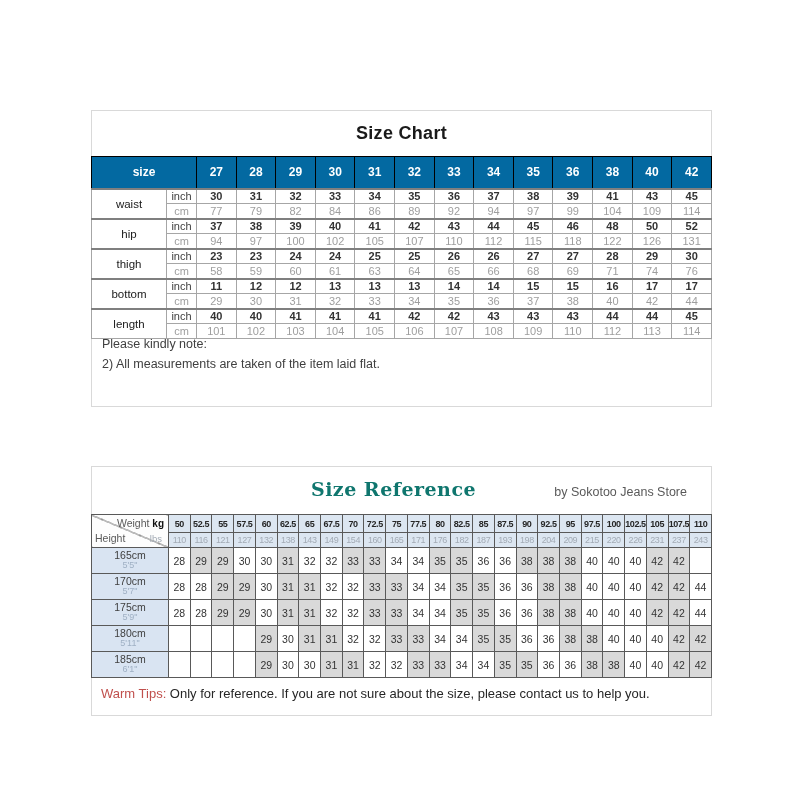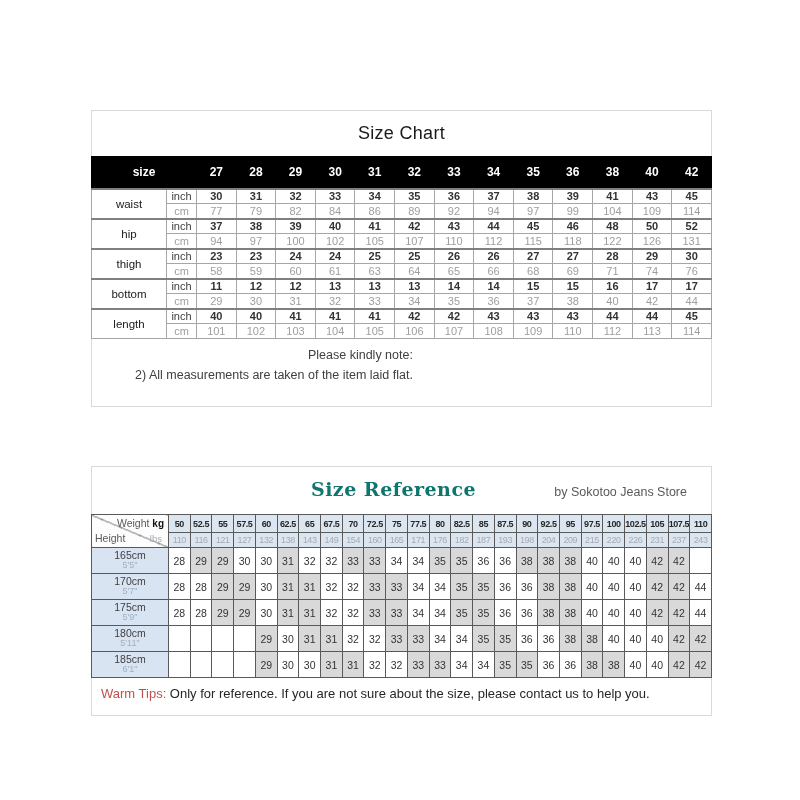--- a/index.html
+++ b/index.html
@@ -6,37 +6,37 @@
   html,body { width: 800px; height: 800px; background: #fff;
     font-family: "Liberation Sans", "DejaVu Sans", sans-serif; }
   .canvas { position: relative; width: 800px; height: 800px; background: #fff; overflow: hidden; }
 
   .panel { position: absolute; border: 1px solid #d9d9d9; background: #fff; }
   #panel1 { left: 91px; top: 110px; width: 621px; height: 297px; }
   #panel2 { left: 91px; top: 466px; width: 621px; height: 250px; }
 
   
   .t1-title { position: absolute; left: 0; right: 0; top: 12px; text-align: center;
-    font-size: 18px; font-weight: normal; color: #1a1a1a; letter-spacing: 0.3px; }
+    font-size: 18px; font-weight: bold; color: #1a1a1a; letter-spacing: 0.3px; }
   table { border-collapse: collapse; table-layout: fixed; }
   .t1 { position: absolute; left: -1px; top: 45px; width: 621px; }
   .t1 th, .t1 td { border: 1px solid #a6a6a6; text-align: center; vertical-align: middle;
     overflow: hidden; white-space: nowrap; padding: 0; }
-  .t1 thead th { background: #000000; color: #fff; font-size: 12px; font-weight: bold;
+  .t1 thead th { background: #0369a1; color: #fff; font-size: 12px; font-weight: bold;
     height: 32px; border-color: #000; }
   .t1 td { height: 15px; font-size: 11px; }
   .t1 .mlabel { font-weight: normal; color: #1a1a1a; font-size: 11.5px; }
   .t1 .unit-inch { color: #404040; font-size: 11px; }
   .t1 .unit-cm { color: #9e9e9e; font-size: 11px; }
   .t1 .v-inch { color: #333; font-weight: bold; }
   .t1 .v-cm { color: #9e9e9e; }
   .t1 tr.group-start td { border-top: 2px solid #7f7f7f; }
   .t1 tr.cm-row td { border-top: 1px solid #d6d6d6; }
-  .notes { position: absolute; left: 10px; top: 234px; font-size: 12.5px; color: #404040;
-    line-height: 20px; text-align: right; margin-left: 33px; }
+  .notes { position: absolute; left: 10px; top: 223px; font-size: 12.5px; color: #404040;
+    line-height: 20px; text-align: left; }
 
   
   .t2-title { position: absolute; left: 0; right: 16px; top: 11px; text-align: center;
     font-family: "DejaVu Serif", "Liberation Serif", serif; font-size: 19px;
     font-weight: bold; color: #0f766e; letter-spacing: 0.5px; }
   .byline { position: absolute; right: 24px; top: 18px; font-size: 12.5px; color: #595959; }
   .t2 { position: absolute; left: -1px; top: 47px; width: 621px; }
   .t2 td { border: 1px solid #595959; text-align: center; vertical-align: middle;
     overflow: hidden; white-space: nowrap; padding: 0; }
   .t2 .kg { background: #dce6f1; font-weight: bold; font-size: 9px; color: #262626;

